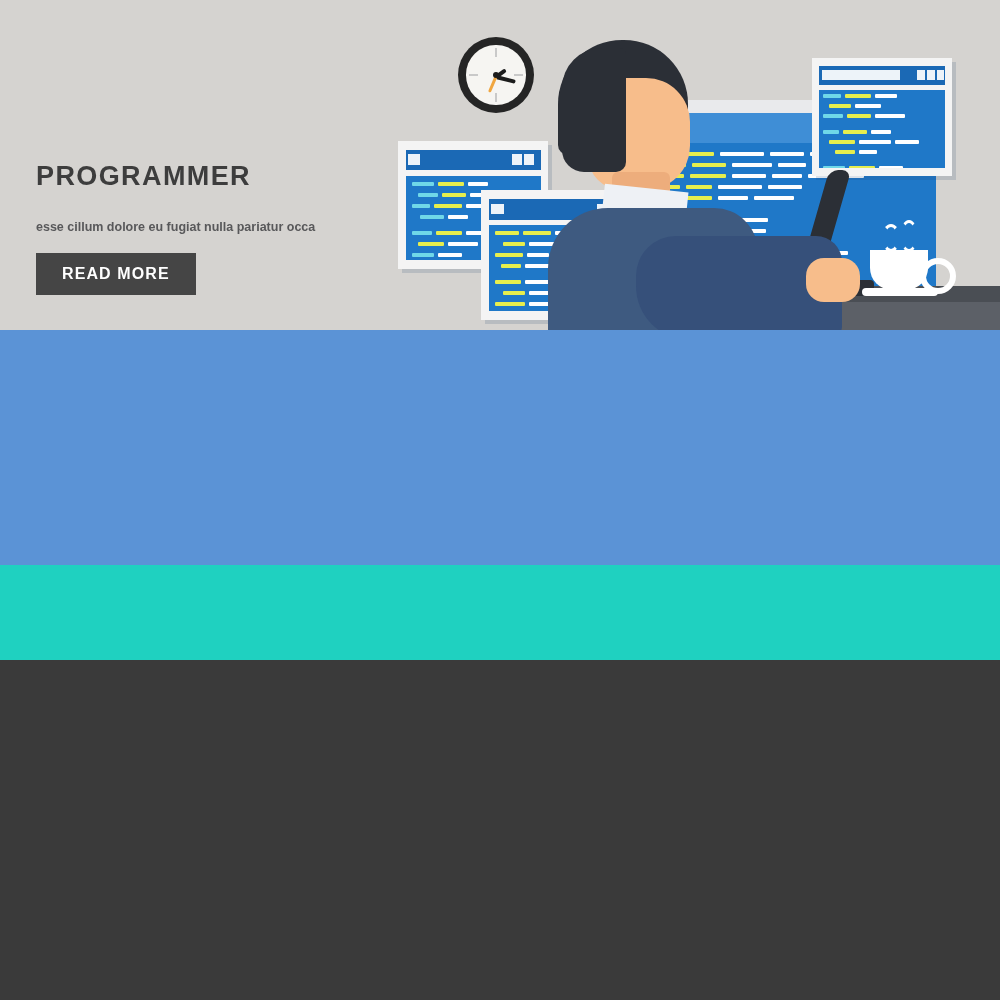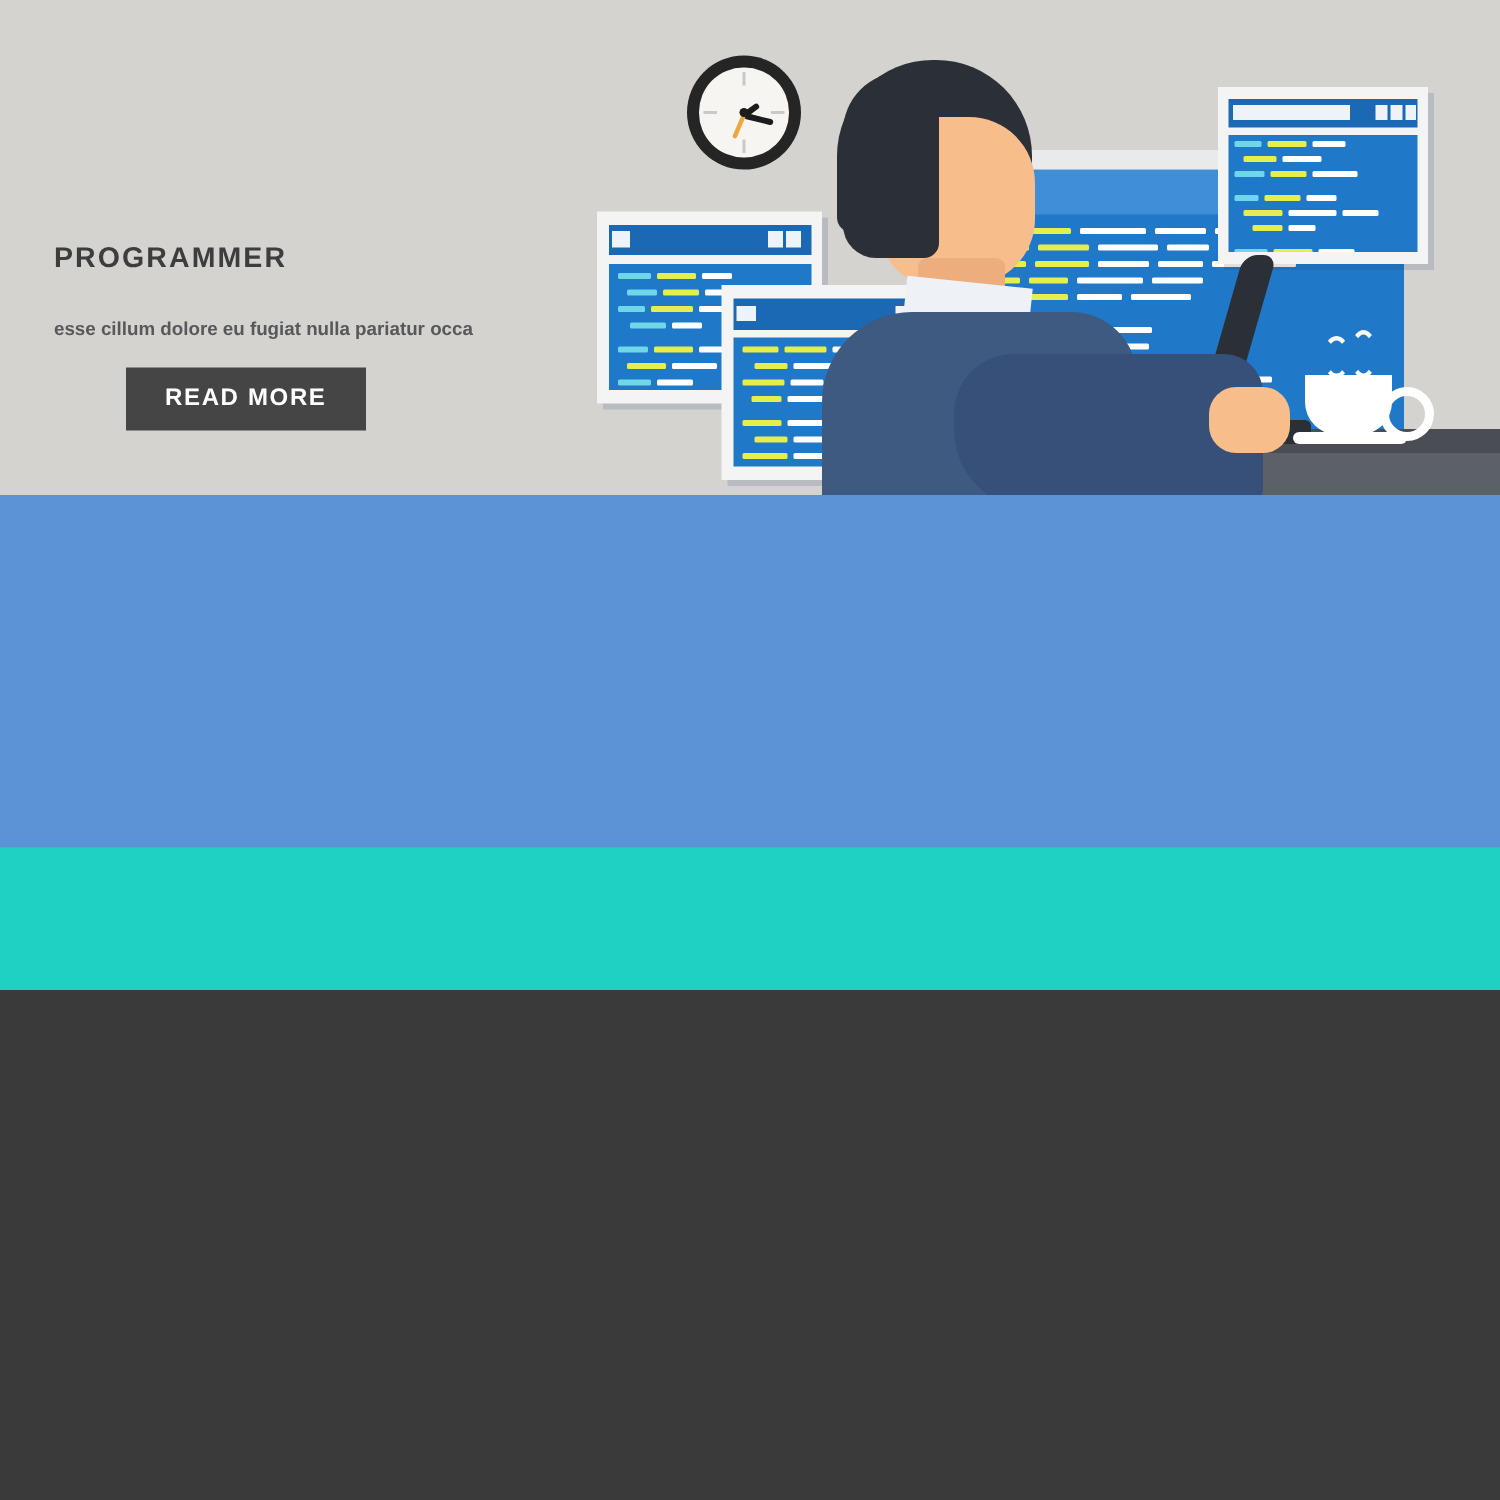--- a/index.html
+++ b/index.html
@@ -9,27 +9,27 @@
 
   
   .band{position:absolute;left:0;width:1000px;overflow:hidden;}
   #band-1{top:0;height:330px;background:#d5d3d0;}
   #band-2{top:330px;height:330px;background:#5b93d6;}
   #band-2 .teal-floor{position:absolute;left:0;bottom:0;width:1000px;height:95px;background:#1fd1c0;}
   #band-3{top:660px;height:340px;background:#3a3a3a;}
 
   
   .copy{position:absolute;left:36px;z-index:40;}
-  .headline{font-size:19px;font-weight:bold;letter-spacing:1.4px;margin:0 0 13px 0;line-height:1;}
+  .headline{font-size:27px;font-weight:bold;letter-spacing:1.4px;margin:0 0 13px 0;line-height:1;}
   .h-dark{color:#3d3d3d;}
   .sub{font-size:12.5px;line-height:16px;margin:0 0 18px 0;font-weight:bold;}
   .s-dark{color:#58585a;}
   .btn{display:inline-block;padding:13px 26px;font-size:16px;font-weight:bold;
        letter-spacing:1.1px;cursor:pointer;border:0;line-height:1;}
-  .btn-dark{background:#454545;color:#ffffff;margin-left:48px;}
+  .btn-dark{background:#454545;color:#ffffff;}
 
   #copy-1{top:163px;}
 
   
   .art{position:absolute;}
   .rect{position:absolute;}
   .circle{position:absolute;border-radius:50%;}
 
   
   .win{position:absolute;background:#f4f4f4;box-shadow:4px 4px 0 rgba(40,70,110,.16);}

